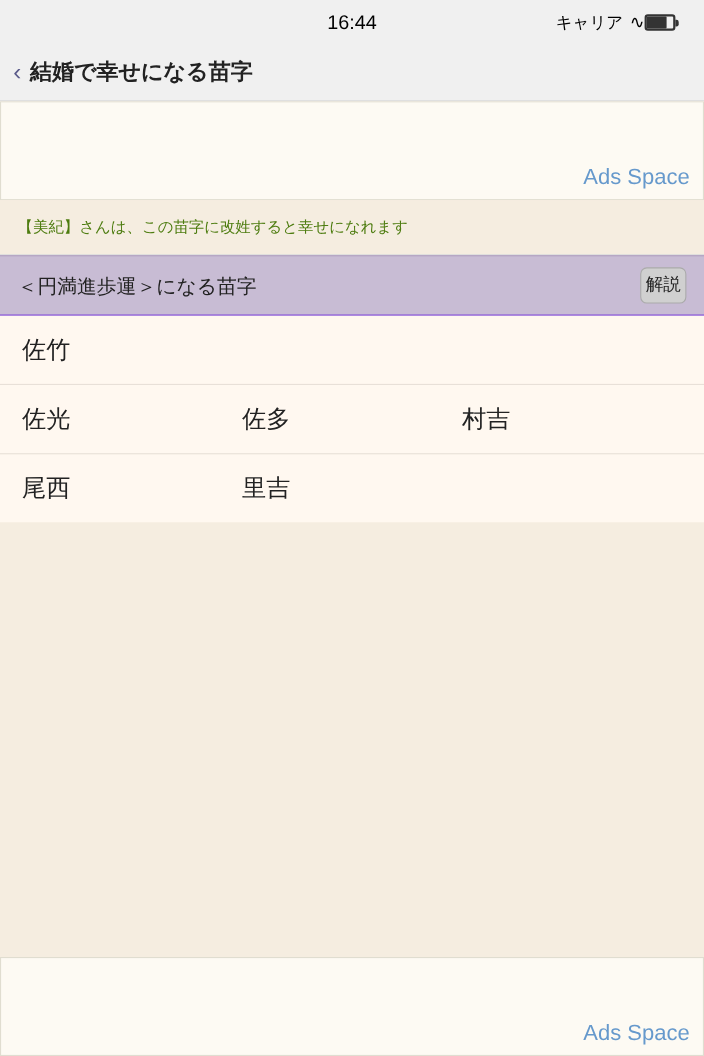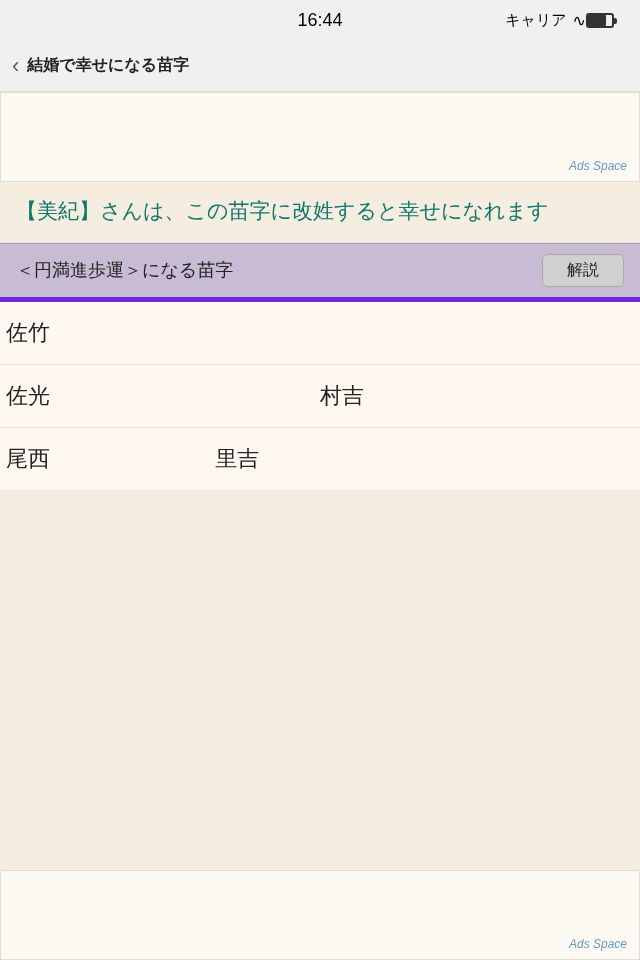--- a/index.html
+++ b/index.html
@@ -73,89 +73,87 @@
       padding: 0 12px;
       border-bottom: 1px solid #ddd;
     }
     .back-button {
       font-size: 22px;
       color: #5a5a8a;
       margin-right: 8px;
       cursor: pointer;
     }
     .nav-title {
-      font-size: 16px;
+      font-size: 20px;
       font-weight: bold;
       color: #222;
     }
 
     
     .ads-banner {
       background: #fdfaf3;
       border: 1px solid #e0ddd0;
       height: 90px;
       display: flex;
       align-items: flex-end;
       justify-content: flex-end;
       padding: 8px 12px;
     }
     .ads-text {
       color: #6699cc;
-      font-size: 12px;
-      font-weight: 500;
-      font-style: italic;
+      font-size: 20px;
+      font-weight: 500;
     }
 
     
     .description-section {
       background: #f5ede0;
       padding: 14px 16px;
       border-bottom: 1px solid #ddd;
     }
     .description-text {
-      font-size: 21px;
+      font-size: 14px;
       line-height: 1.5;
-      color: #0f766e;
-      font-family: Liberation Serif, serif;
+      color: #4d7c0f;
     }
 
     
     .category-header {
       background: #c8bcd4;
       display: flex;
       align-items: center;
       justify-content: space-between;
       padding: 10px 16px;
       border-top: 1px solid #b0a0c0;
-      border-bottom: 5px solid #6d28d9;
+      border-bottom: 1px solid #6d28d9;
     }
     .category-title {
       font-size: 18px;
       color: #222;
       font-weight: 500;
     }
     .explain-button {
       background: #d0d0d0;
       border: 1px solid #aaa;
       border-radius: 6px;
-      padding: 5px 24px;
+      padding: 5px 4px;
       font-size: 16px;
       color: #222;
       cursor: pointer;
     }
 
     
     .names-section {
       background: #fff8f0;
       padding: 0;
     }
     .names-row {
       display: flex;
       align-items: flex-start;
-      padding: 16px 6px;
+      padding: 16px 20px;
       border-bottom: 1px solid #e8e0d8;
     }
     .names-row:last-child {
       border-bottom: none;
     }
     .name-item {
       flex: 1;
       font-size: 22px;
       color: #222;
       text-align: left;
@@ -227,20 +225,21 @@
     <span class="category-title">＜円満進歩運＞になる苗字</span>
     <button class="explain-button">解説</button>
   </div>
 
   <div class="names-section">
     <div class="names-row">
       <span class="name-item">佐竹</span>
     </div>
     <div class="names-row">
       <span class="name-item">佐光</span>
+      <span class="name-item">佐多</span>
       <span class="name-item">村吉</span>
     </div>
     <div class="names-row">
       <span class="name-item">尾西</span>
       <span class="name-item">里吉</span>
       <span class="name-item"></span>
     </div>
   </div>
 
   <div class="content-spacer"></div>

